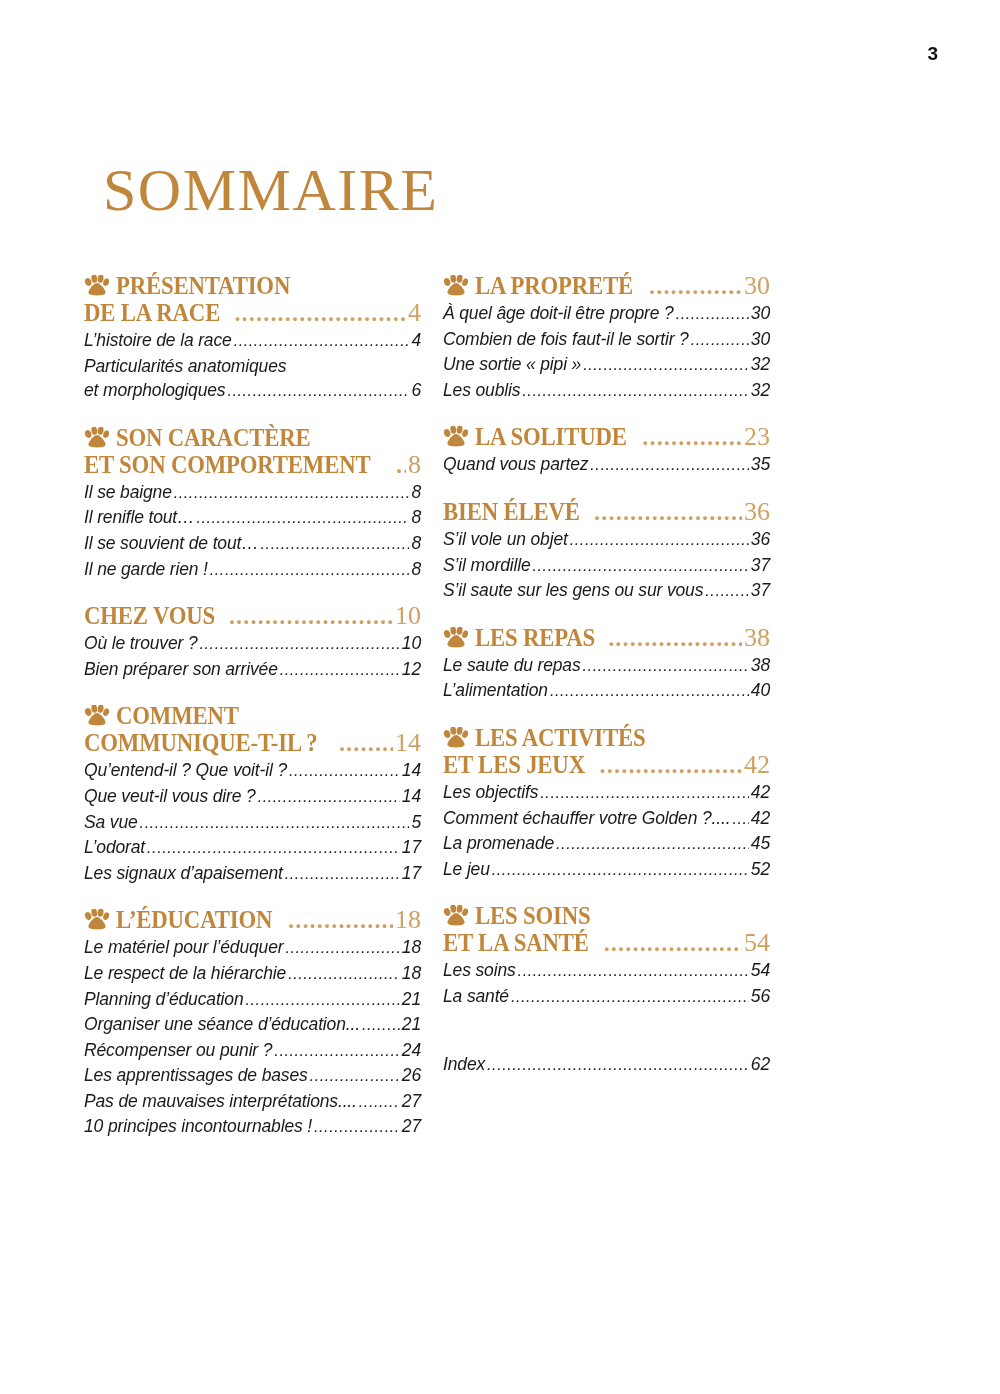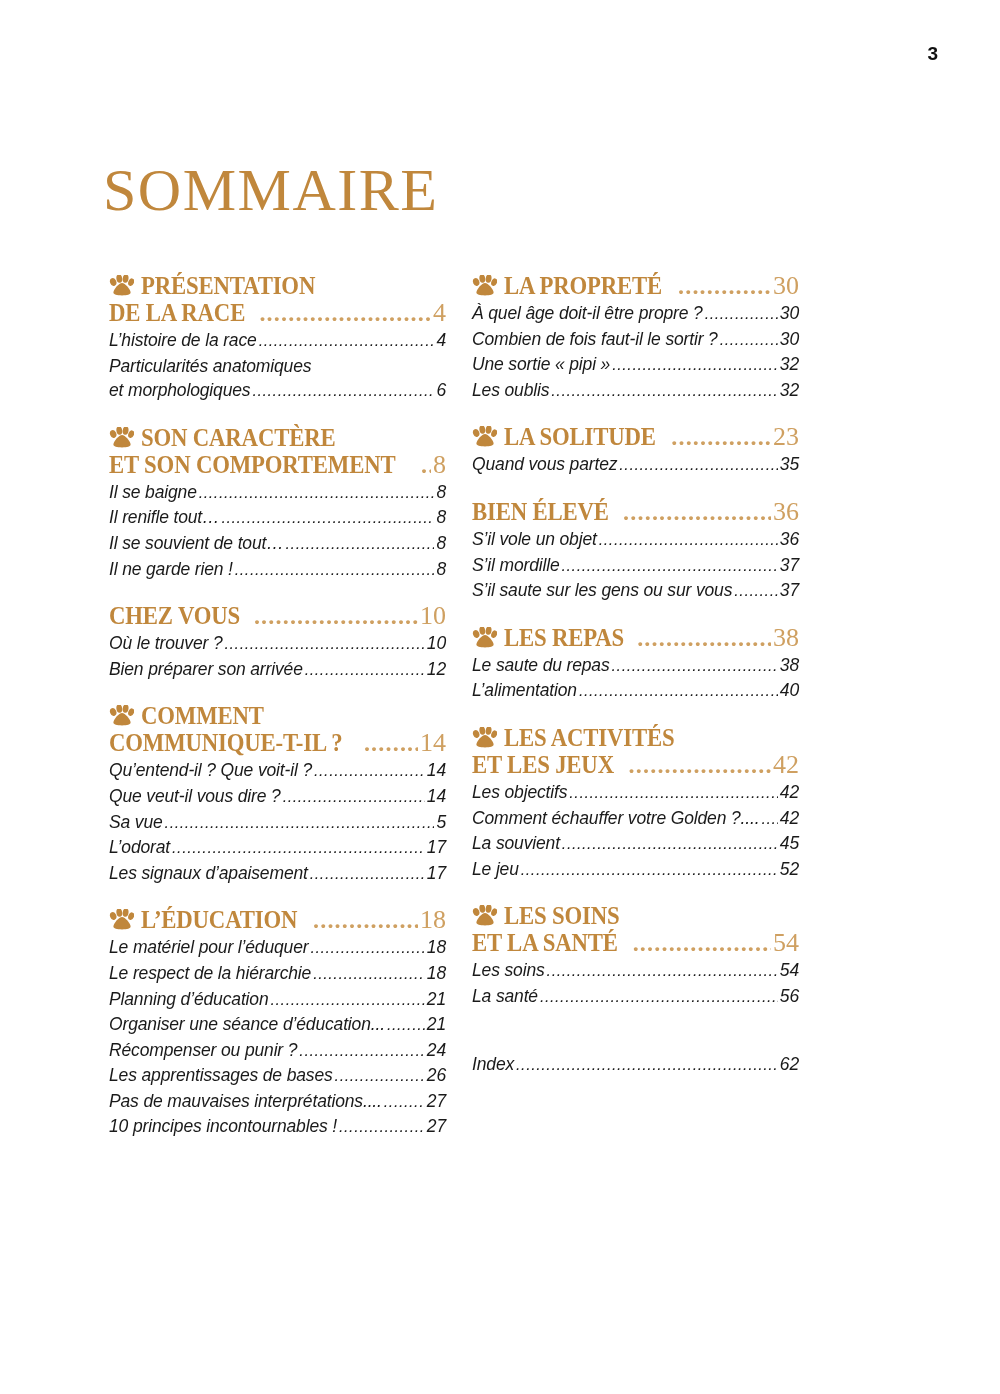--- a/index.html
+++ b/index.html
@@ -53,22 +53,22 @@
   .columns {
     position: absolute;
     left: 0;
     top: 272px;
     width: 1000px;
   }
   .col {
     position: absolute;
     top: 0;
   }
-  .col-left  { left: 109px;  width: 337px; }
-  .col-right { left: 472px;  width: 327px; }
+  .col-left  { left: 84px;  width: 337px; }
+  .col-right { left: 443px;  width: 327px; }
 
   
   .section { margin-bottom: 20px; }
 
   
   .sec-head {
     font-family: "Liberation Serif", serif;
     font-weight: bold;
     font-size: 24.5px;
     line-height: 27px;
@@ -514,21 +514,21 @@
             <span class="sub-text">Les objectifs</span>
             <span class="leader">..........................................................................................</span>
             <span class="pg">42</span>
           </div>
           <div class="sub">
             <span class="sub-text">Comment échauffer votre Golden ?....</span>
             <span class="leader">..........................................................................................</span>
             <span class="pg">42</span>
           </div>
           <div class="sub">
-            <span class="sub-text">La souvient</span>
+            <span class="sub-text">La promenade</span>
             <span class="leader">..........................................................................................</span>
             <span class="pg">45</span>
           </div>
           <div class="sub">
             <span class="sub-text">Le jeu</span>
             <span class="leader">..........................................................................................</span>
             <span class="pg">52</span>
           </div>
         </div>
         <div class="section">

